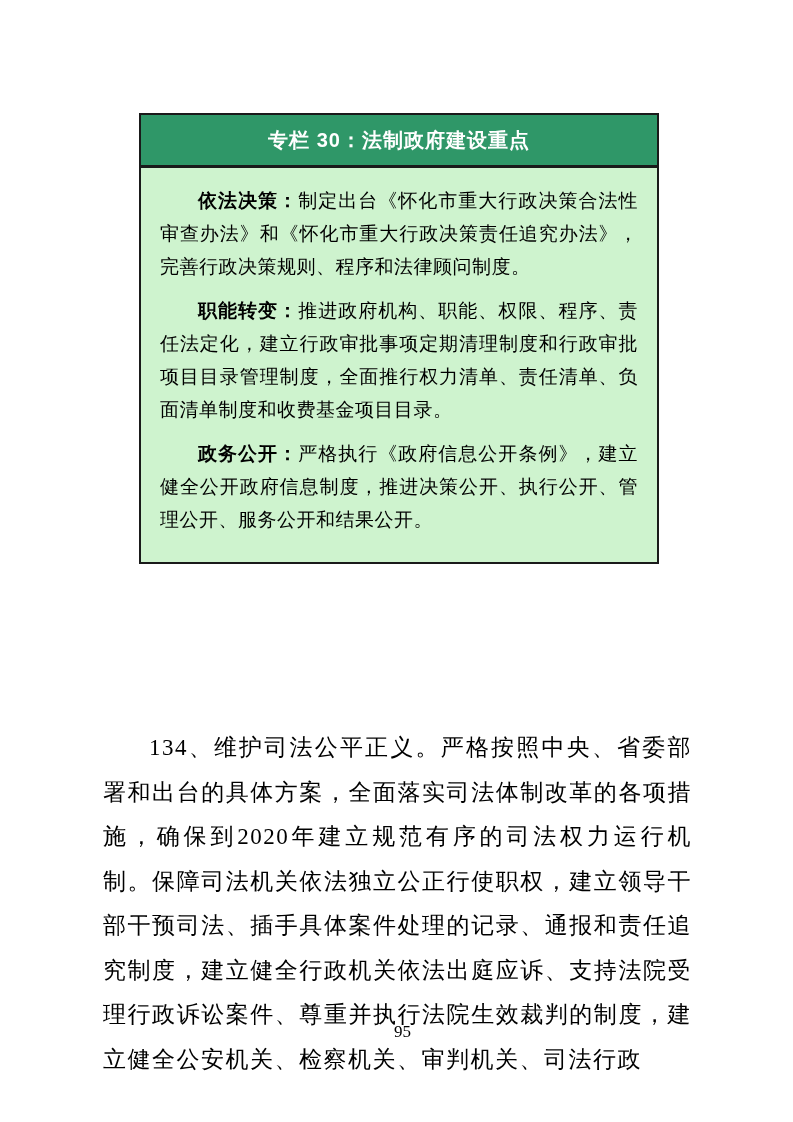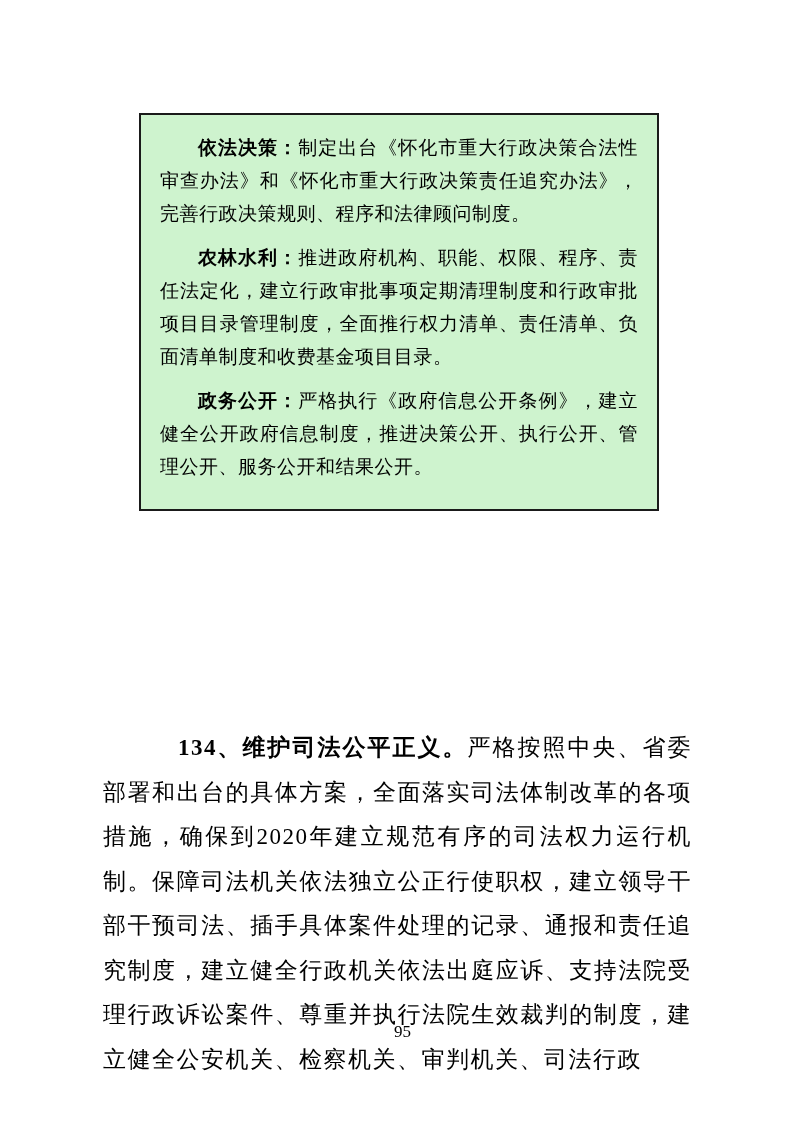--- a/index.html
+++ b/index.html
@@ -67,44 +67,44 @@
   .body-para {
     margin: 0;
     font-size: 23px;
     line-height: 44.5px;
     text-indent: 2em;
     text-align: justify;
     text-align-last: left;
     letter-spacing: 1.5px;
   }
   .body-para .item-label {
-    font-weight: bold;
-    margin-left: 29px;
+    font-weight: normal;
   }
 
   
   .page-number {
     position: absolute;
     left: 12px;
     right: 0;
     top: 1022px;
     text-align: center;
     font-size: 17px;
     font-family: "Liberation Serif", "DejaVu Serif", serif;
   }
 </style>
 </head>
 <body>
 
 <div class="page">
 
   <div class="feature-box">
+    <div class="feature-box-header">专栏 30：法制政府建设重点</div>
     <div class="feature-box-body">
       <p class="box-para"><span class="para-label">依法决策：</span><span>制定出台《怀化市重大行政决策合法性审查办法》和《怀化市重大行政决策责任追究办法》，完善行政决策规则、程序和法律顾问制度。</span></p>
-      <p class="box-para"><span class="para-label">农林水利：</span><span>推进政府机构、职能、权限、程序、责任法定化，建立行政审批事项定期清理制度和行政审批项目目录管理制度，全面推行权力清单、责任清单、负面清单制度和收费基金项目目录。</span></p>
+      <p class="box-para"><span class="para-label">职能转变：</span><span>推进政府机构、职能、权限、程序、责任法定化，建立行政审批事项定期清理制度和行政审批项目目录管理制度，全面推行权力清单、责任清单、负面清单制度和收费基金项目目录。</span></p>
       <p class="box-para"><span class="para-label">政务公开：</span><span>严格执行《政府信息公开条例》，建立健全公开政府信息制度，推进决策公开、执行公开、管理公开、服务公开和结果公开。</span></p>
     </div>
   </div>
 
   <div class="body-text">
     <p class="body-para"><span class="item-label">134、维护司法公平正义。</span><span>严格按照中央、省委部署和出台的具体方案，全面落实司法体制改革的各项措施，确保到2020年建立规范有序的司法权力运行机制。保障司法机关依法独立公正行使职权，建立领导干部干预司法、插手具体案件处理的记录、通报和责任追究制度，建立健全行政机关依法出庭应诉、支持法院受理行政诉讼案件、尊重并执行法院生效裁判的制度，建立健全公安机关、检察机关、审判机关、司法行政</span></p>
   </div>
 
   <div class="page-number">95</div>
 

